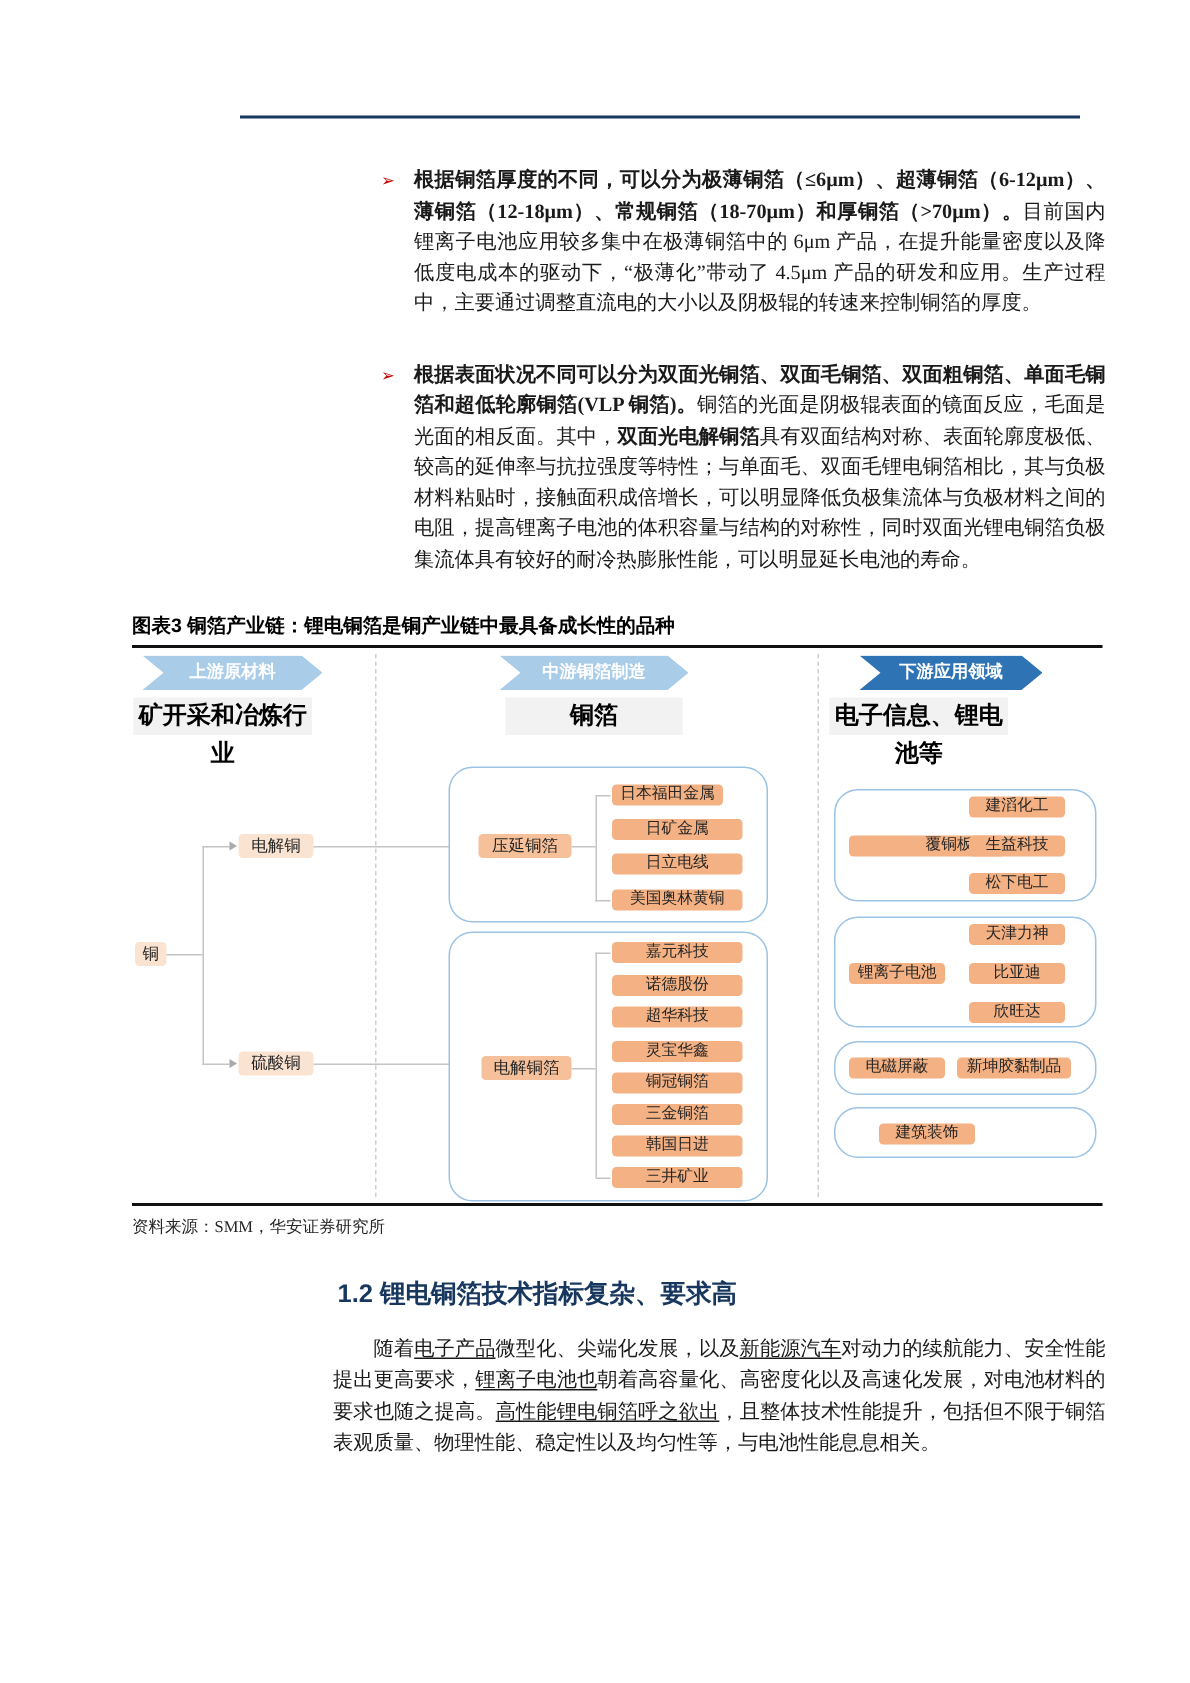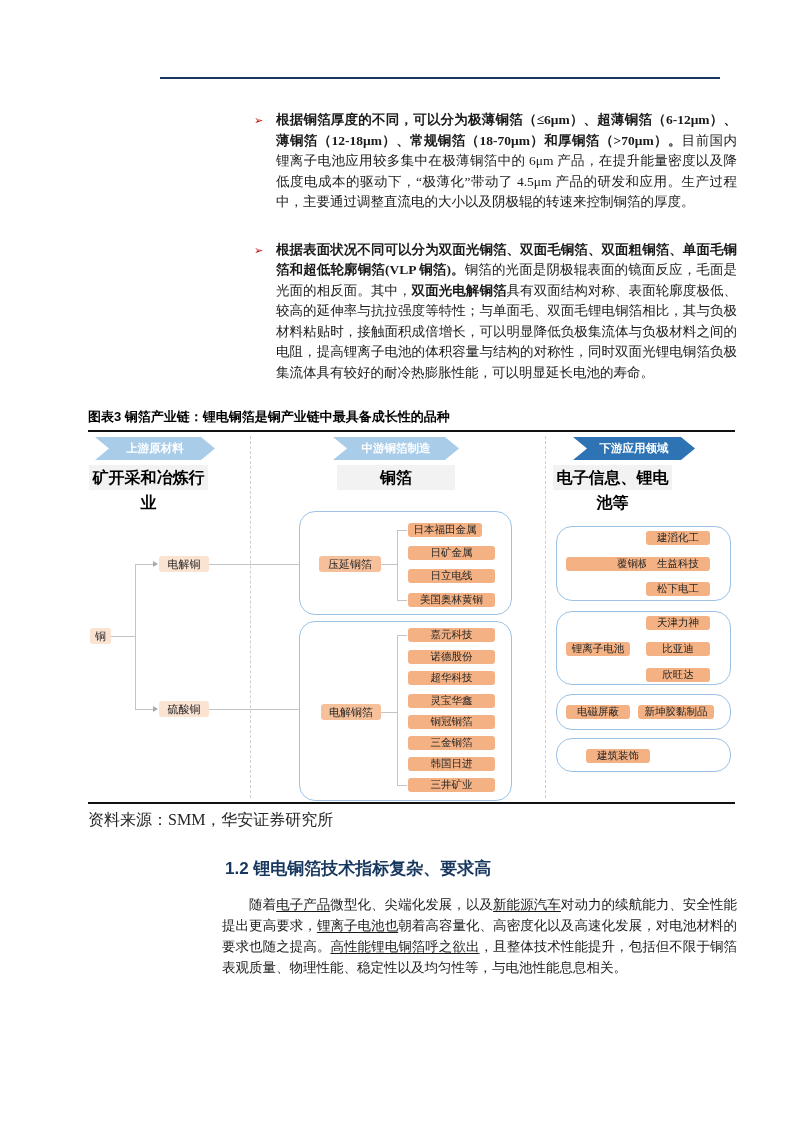--- a/index.html
+++ b/index.html
@@ -20,21 +20,21 @@
   .bullet .lead{font-weight:bold;}
   .bullet .emph{font-weight:bold;}
 
   
   .figure-title{margin:25px 0 0 88px;width:647px;
     font-family:"Liberation Sans","DejaVu Sans",sans-serif;
     font-weight:bold;font-size:13px;color:#000;padding-bottom:4px;
     border-bottom:2.5px solid #111;}
   .canvas{position:relative;margin-left:88px;width:647px;height:370px;
     border-bottom:2px solid #111;background:#fff;}
-  .figure-source{margin:6px 0 0 88px;font-size:16px;color:#262626;}
+  .figure-source{margin:6px 0 0 88px;font-size:11px;color:#262626;}
 
   .sep{position:absolute;top:4px;height:362px;border-left:1px dashed #cfcfcf;width:0;}
 
   .banner{position:absolute;height:23px;line-height:23px;text-align:center;
     color:#ffffff;font-weight:bold;font-size:11.5px;top:5px;
     font-family:"Liberation Sans","DejaVu Sans",sans-serif;
     clip-path:polygon(0 0,calc(100% - 14px) 0,100% 50%,calc(100% - 14px) 100%,0 100%,14px 50%);}
   .banner.light{background:#a9cce9;}
   .banner.dark{background:#2e74b5;}
 

